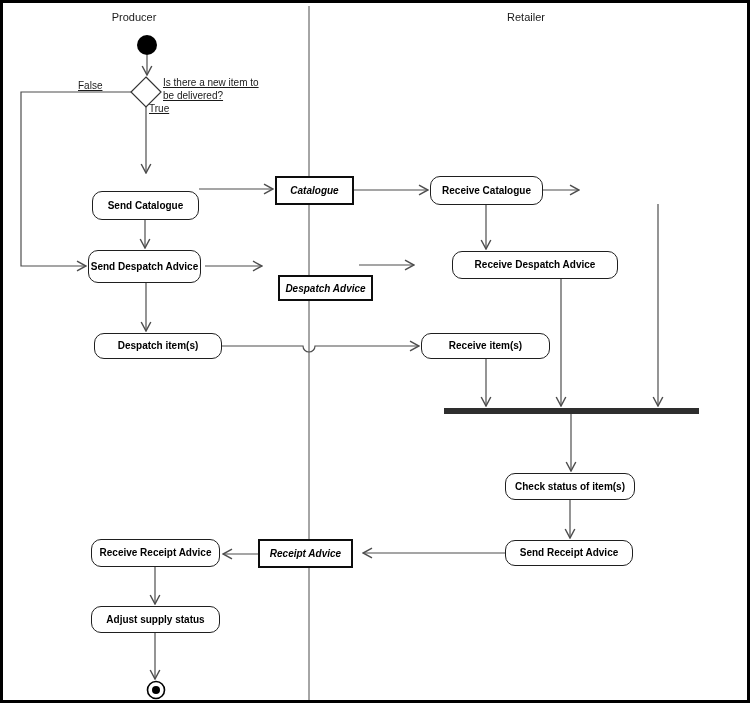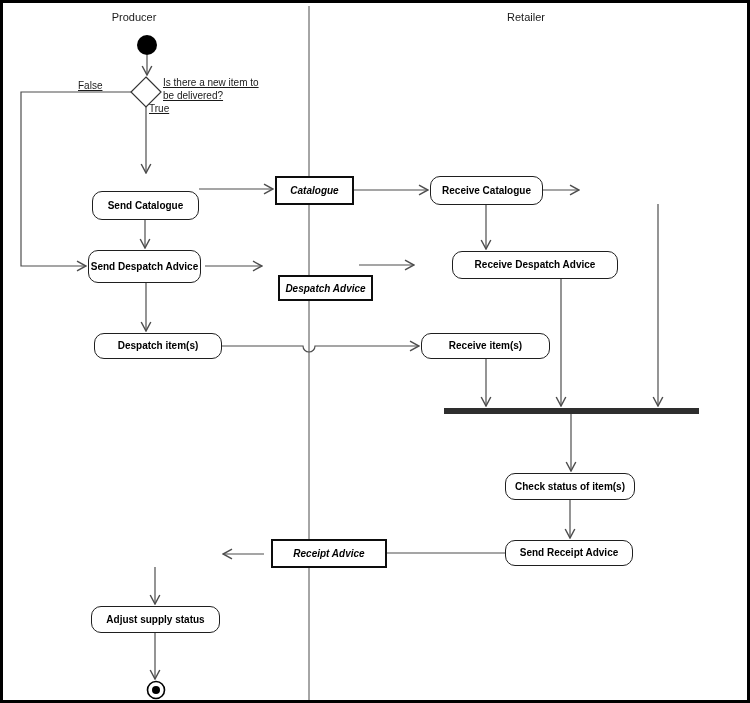--- a/index.html
+++ b/index.html
@@ -141,27 +141,30 @@
   </div>
   <div class="action" style="left:418px; top:330px; width:129px; height:26px;">
     <span>Receive item(s)</span>
   </div>
   <div class="action" style="left:502px; top:470px; width:130px; height:27px;">
     <span>Check status of item(s)</span>
   </div>
   <div class="action" style="left:502px; top:537px; width:128px; height:26px;">
     <span>Send Receipt Advice</span>
   </div>
+  <div class="action" style="left:88px; top:536px; width:129px; height:28px;">
+    <span>Receive Receipt Advice</span>
+  </div>
   <div class="action" style="left:88px; top:603px; width:129px; height:27px;">
     <span>Adjust supply status</span>
   </div>
 
   <div class="object" style="left:272px; top:173px; width:79px; height:29px;">
     <span>Catalogue</span>
   </div>
   <div class="object" style="left:275px; top:248px; width:95px; height:26px;margin-top:24px;">
     <span>Despatch Advice</span>
   </div>
-  <div class="object" style="left:268px; top:536px; width:116px; height:29px;">
+  <div class="object" style="left:255px; top:536px; width:95px; height:29px;">
     <span>Receipt Advice</span>
   </div>
 
 </div>
 
 </body></html>

